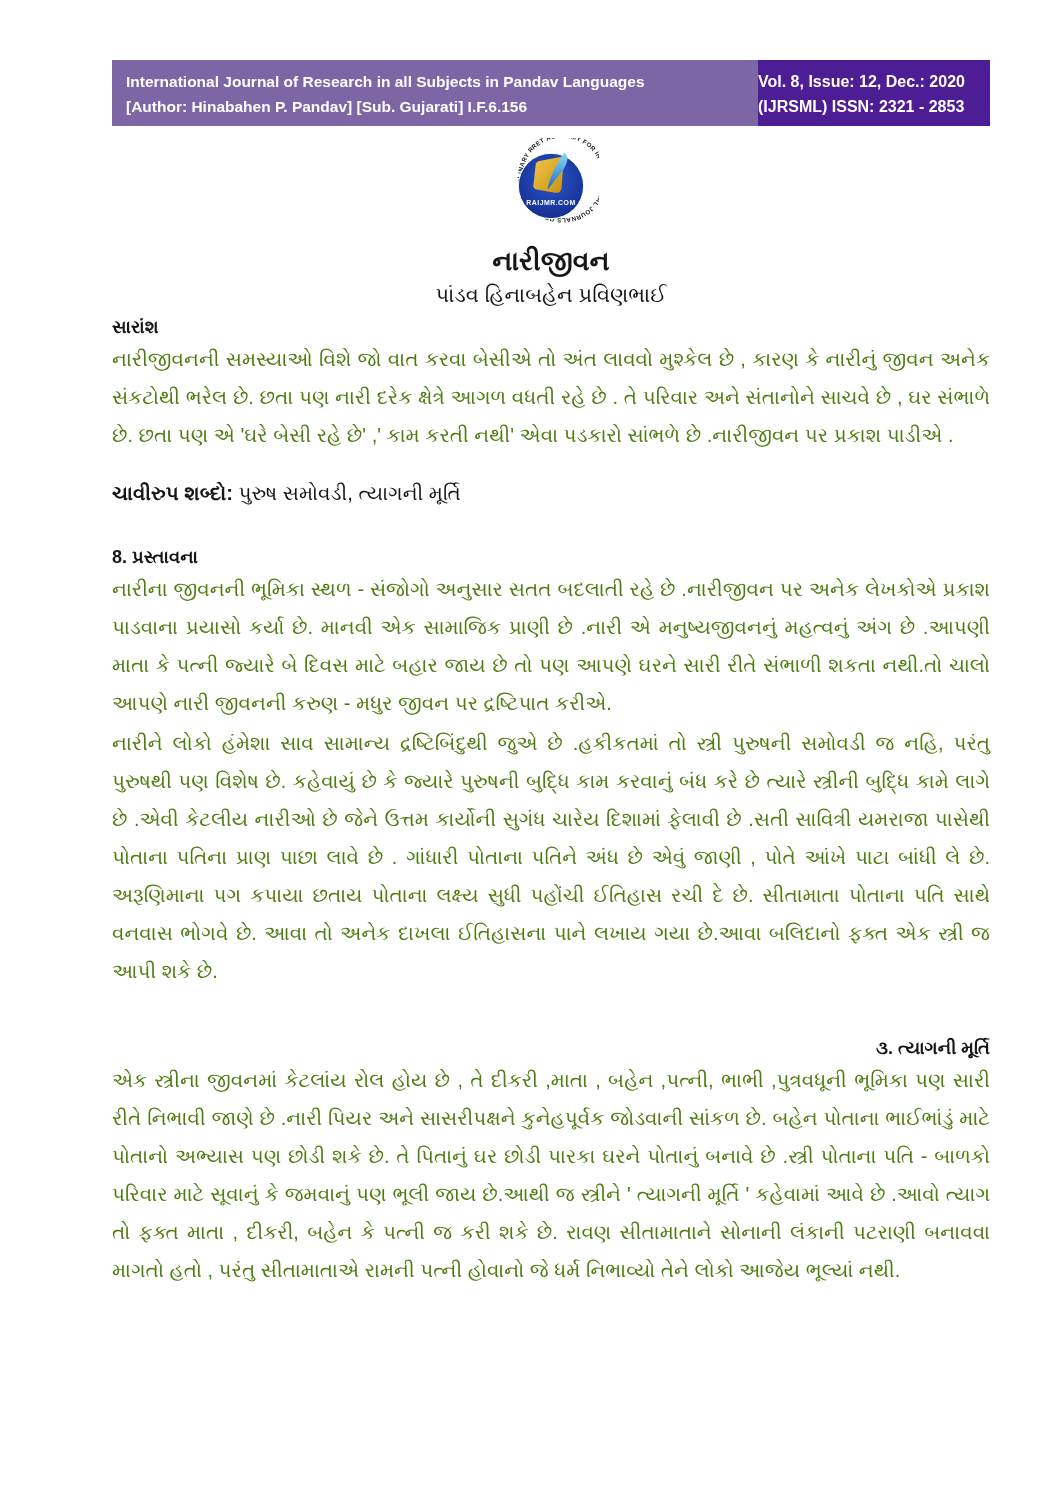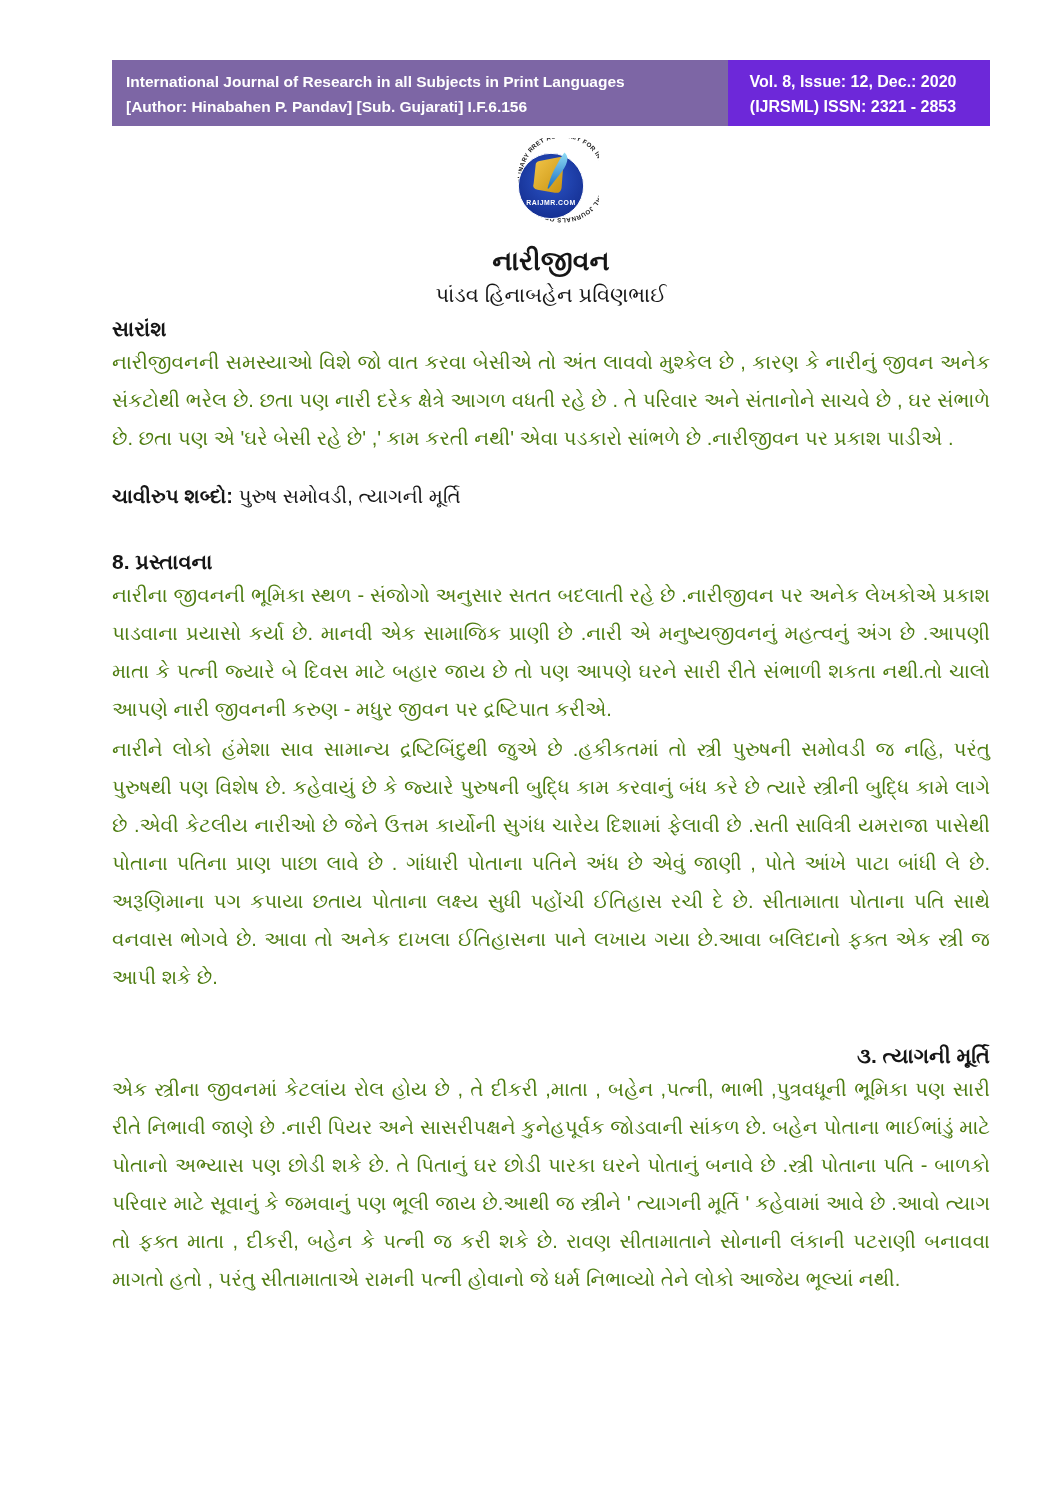--- a/index.html
+++ b/index.html
@@ -15,35 +15,35 @@
   .inner { padding:60px 68px 0 112px; }
 
   
   .header-bar { display:flex; width:878px; height:66px; }
   .header-left {
     flex:1; background:#7D66A5; color:#ffffff;
     padding:9px 6px 0 14px; box-sizing:border-box;
   }
   .header-left div { font-size:15.5px; font-weight:bold; line-height:25px; white-space:nowrap; }
   .header-right {
-    width:262px; background:#6d28d9; color:#ffffff;
-    text-align:center; padding:9px 12px 0 0; box-sizing:border-box;
+    width:232px; background:#4c1d95; color:#ffffff;
+    text-align:left; padding:9px 12px 0 0; box-sizing:border-box;
   }
   .header-right div { font-size:16px; font-weight:bold; line-height:25px; white-space:nowrap; }
 
   
   .logo-row { text-align:center; margin-top:12px; height:96px; }
   .logo-row svg { width:96px; height:96px; }
 
   
   .article-title { text-align:center; font-size:27px; font-weight:bold; margin-top:12px; }
   .article-author { text-align:center; font-size:21px; margin-top:6px; }
 
   
-  .h-guj { font-size:21px; font-weight:bold; margin-top:0; }
+  .h-guj { font-size:18px; font-weight:bold; margin-top:0; }
   .abstract-h { margin-top:10px; }
   .para {
     font-size:20px; line-height:38px; text-align:justify;
     margin-top:2px; color:#4d7c0f;
   }
   .keywords { margin-top:28px; font-size:20px; }
   .keywords b { font-size:20px; }
   .sec-h1 { margin-top:42px; }
   .sec-h2 { margin-top:32px; }
   .sec-h3 { margin-top:48px;text-align:right; }
@@ -61,21 +61,21 @@
   .footer-line2 { text-align:center; font-weight:bold; font-size:17px; line-height:23px; }
 </style>
 </head>
 <body>
 
 <div class="page">
   <div class="inner">
 
     <div class="header-bar">
       <div class="header-left">
-        <div>International Journal of Research in all Subjects in Print Languages</div>
+        <div>International Journal of Research in all Subjects in Pandav Languages</div>
         <div>[Author: Hinabahen P. Pandav] [Sub. Gujarati] I.F.6.156</div>
       </div>
       <div class="header-right">
         <div>Vol. 8, Issue: 12, Dec.: 2020</div>
         <div>(IJRSML) ISSN: 2321 - 2853</div>
       </div>
     </div>
 
     <div class="logo-row">
       <svg viewBox="0 0 100 100">

